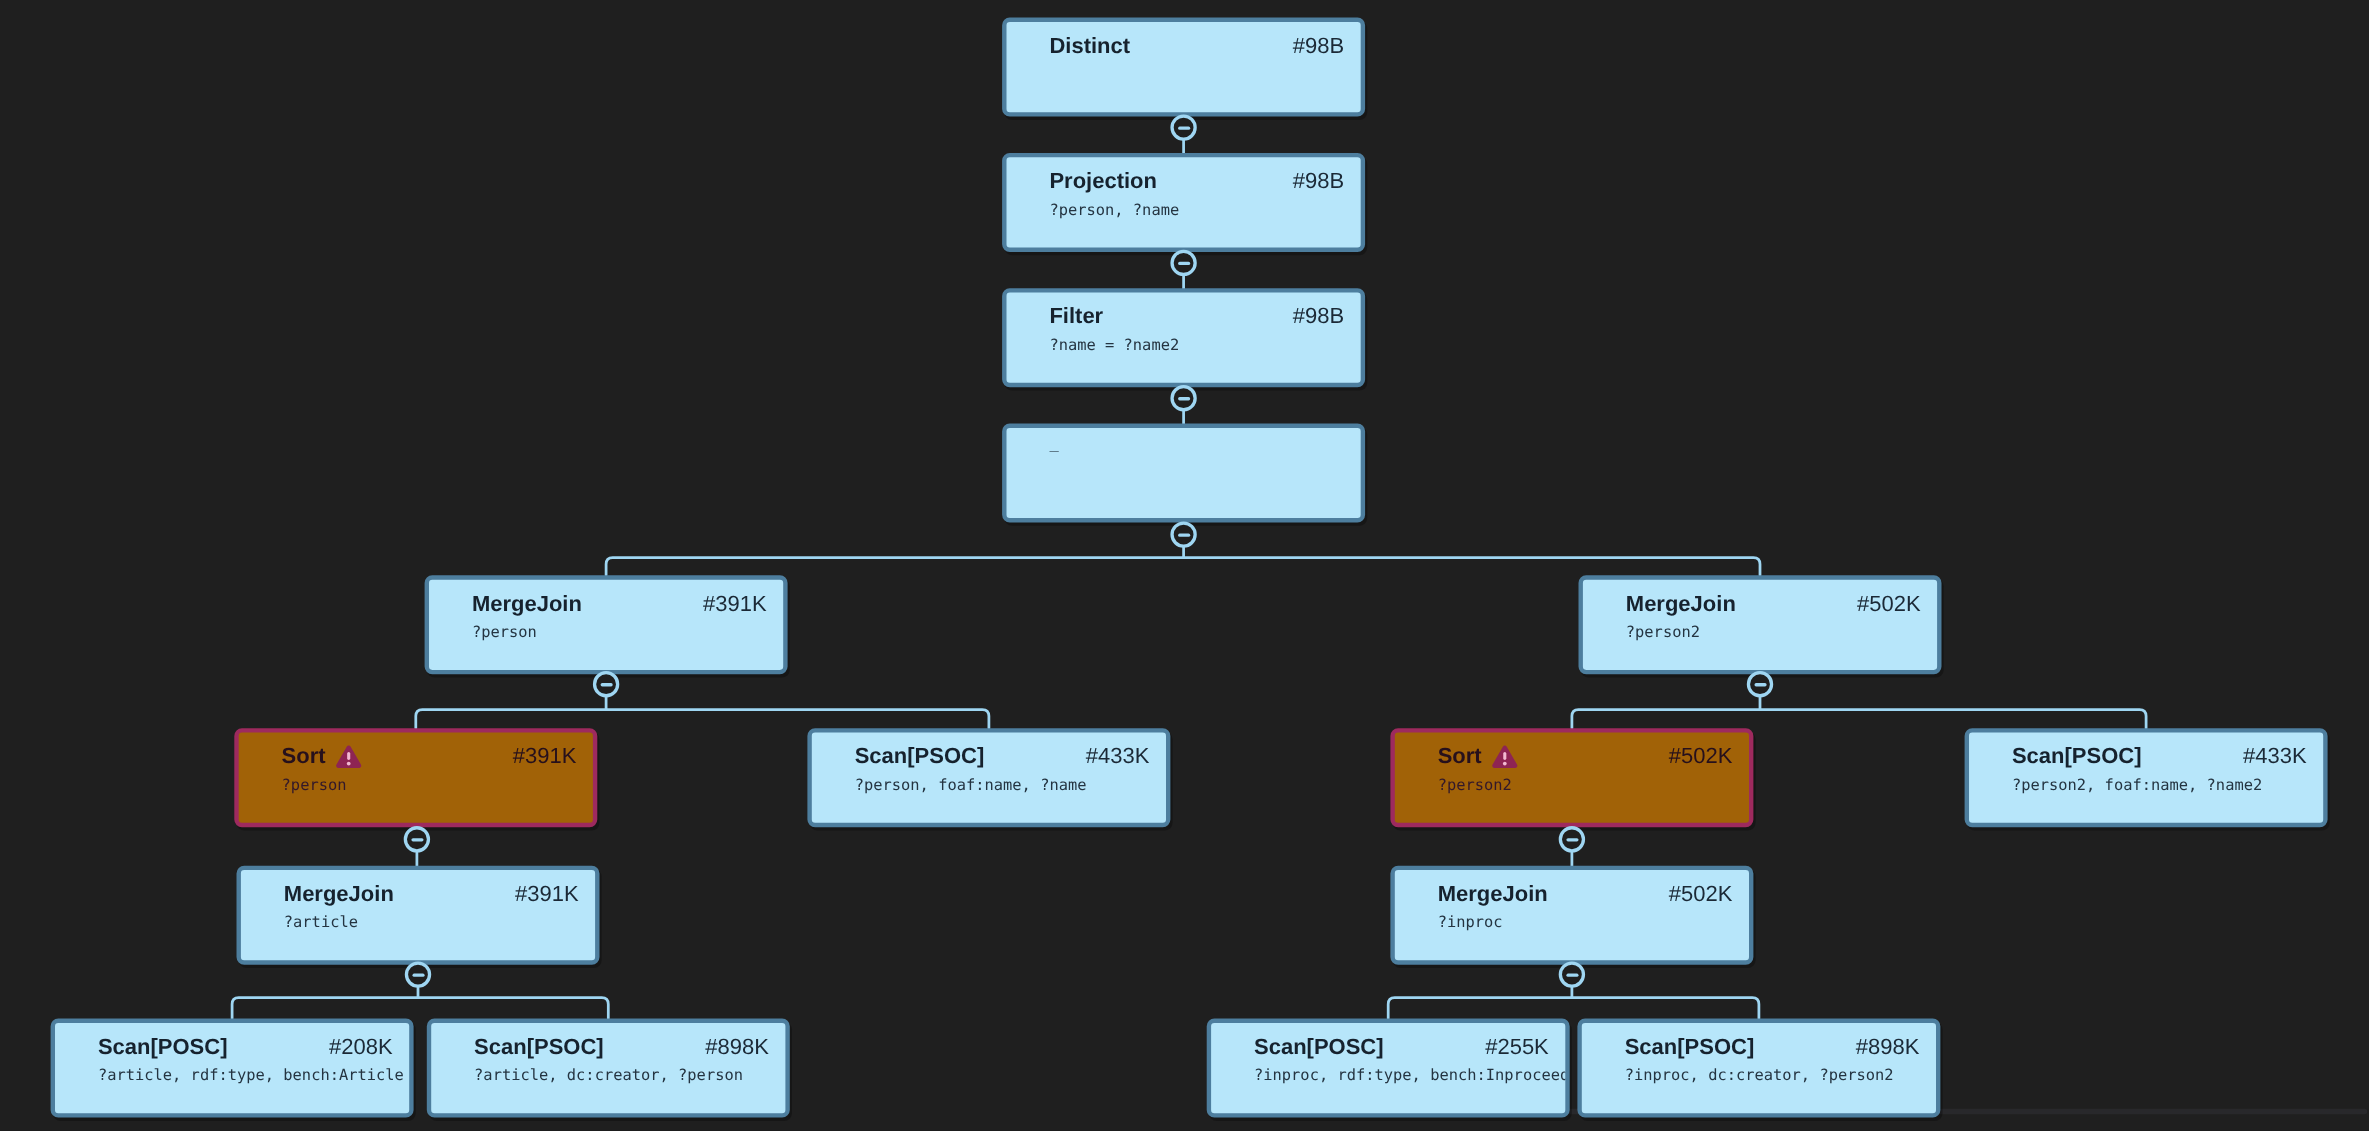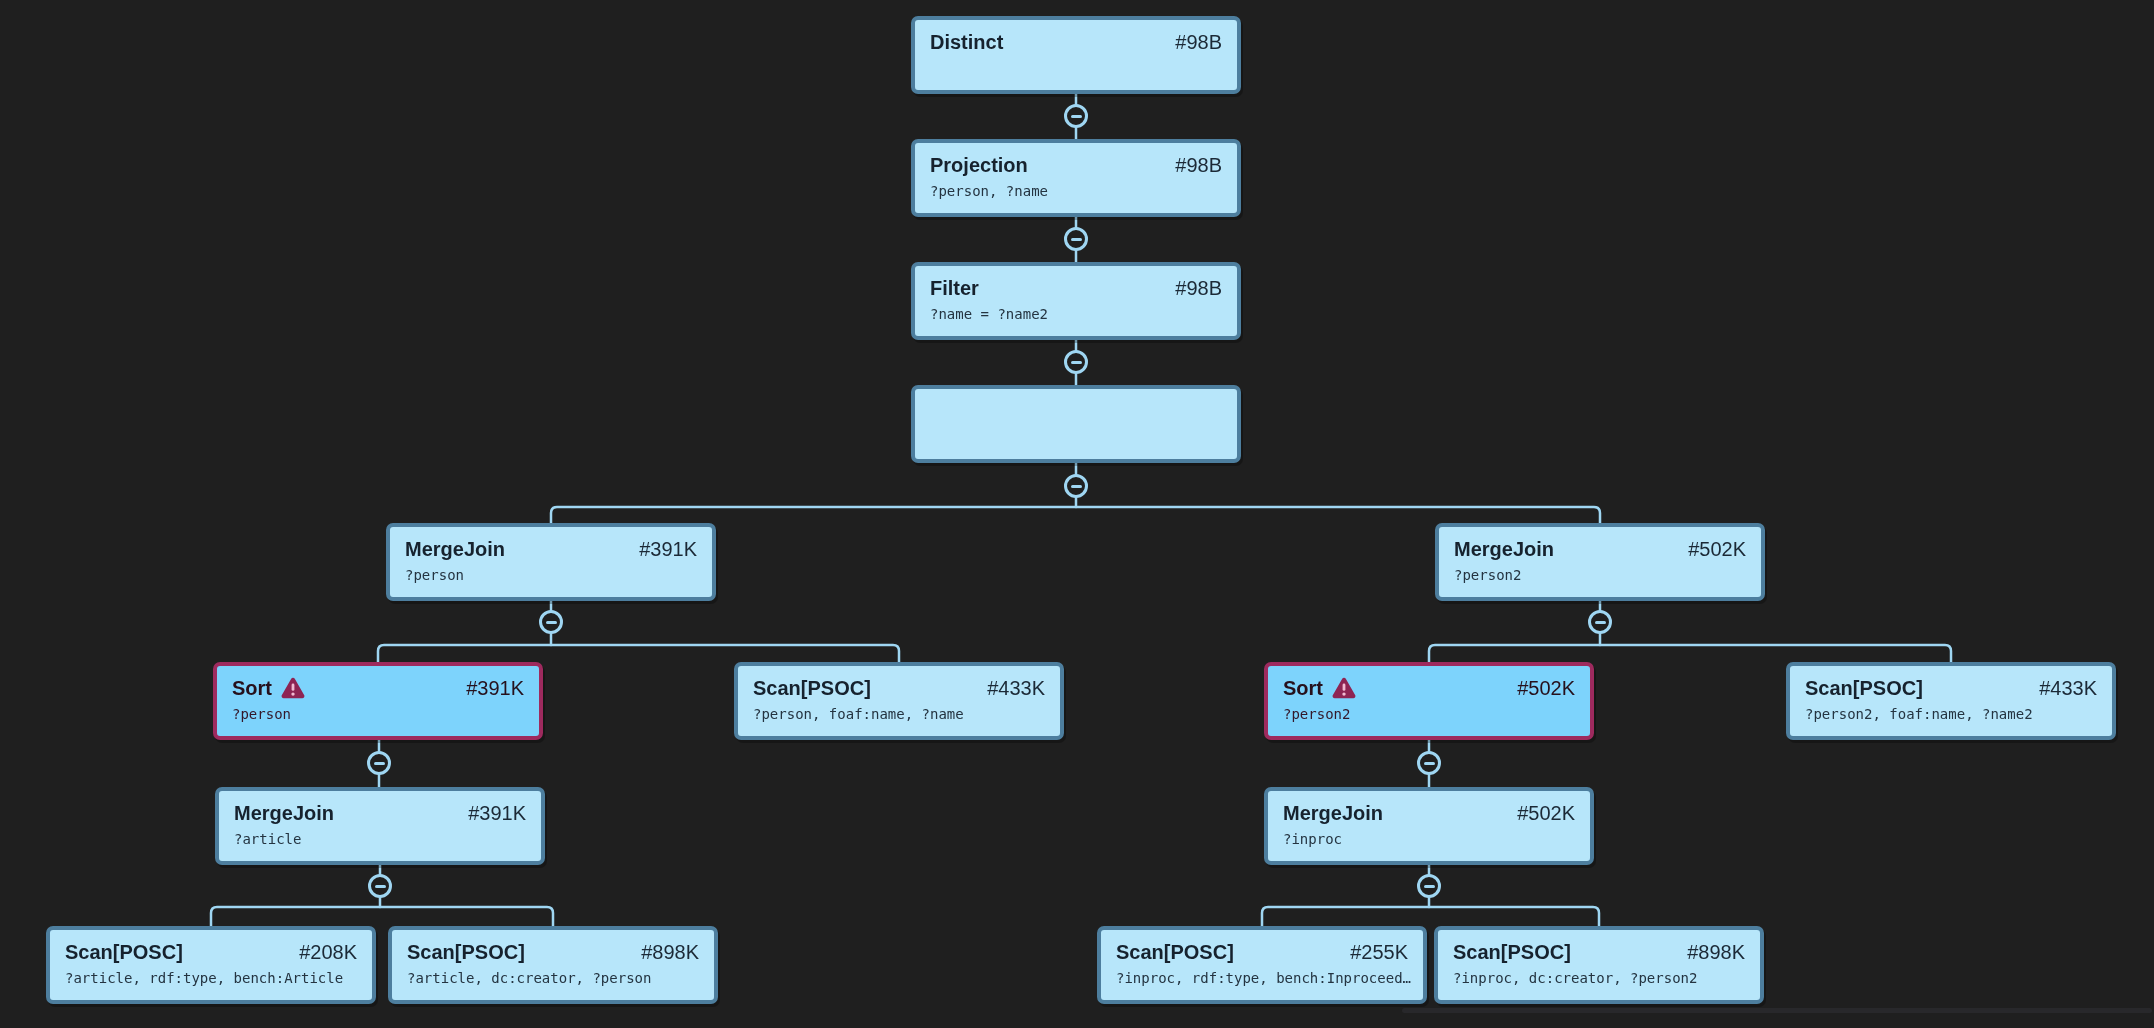--- a/index.html
+++ b/index.html
@@ -1,28 +1,28 @@
 <!DOCTYPE html>
 <html><head>
 <meta charset="utf-8">
 <style>
   html,body{margin:0;padding:0;background:#1f1f1f;}
   #canvas{position:relative;width:2154px;height:1028px;background:#1f1f1f;overflow:hidden;
           font-family:"Liberation Sans",sans-serif;}
   svg.edges{position:absolute;left:0;top:0;z-index:1;}
-  .node{position:absolute;width:330px;height:78px;box-sizing:border-box;z-index:2;
+  .node{position:absolute;width:330px;height:90px;box-sizing:border-box;z-index:2;
         background:#b7e6fa;border:4px solid #4d7e9e;border-radius:7px;
-        box-shadow:2px 3px 0 rgba(0,0,0,0.28);cursor:pointer;}
+        box-shadow:2px 3px 0 rgba(0,0,0,0.28);cursor:pointer;padding-left:24px;}
   .node-header{display:flex;align-items:center;padding:10px 15px 0 15px;}
   .node-title{font-size:20px;font-weight:700;color:#16222e;line-height:24px;}
   .warn-icon{margin-left:9px;display:inline-flex;}
   .node-card{margin-left:auto;font-size:20px;font-weight:400;color:#1b2936;line-height:24px;}
   .node-sub{padding:6px 15px 0 15px;font-family:"DejaVu Sans Mono",monospace;
             font-size:14px;color:#243441;white-space:nowrap;overflow:hidden;}
-  .node--warn{background:#7dd3fc;border-color:#9e2a5e;}
+  .node--warn{background:#a16207;border-color:#9e2a5e;}
   .node--warn .node-title,.node--warn .node-card{color:#26101c;}
   .node--warn .node-sub{color:#33182a;}
   .collapse{position:absolute;width:24px;height:24px;box-sizing:border-box;z-index:3;
             border:3px solid #9fd6f2;border-radius:50%;background:#1f1f1f;
             display:flex;align-items:center;justify-content:center;cursor:pointer;}
   .collapse .minus{width:11px;height:3px;background:#9fd6f2;border-radius:2px;}
   .hscroll{position:absolute;left:1402px;top:1008px;width:750px;height:5px;
            background:#28282b;border-radius:3px;z-index:1;}
 </style>
 </head>

